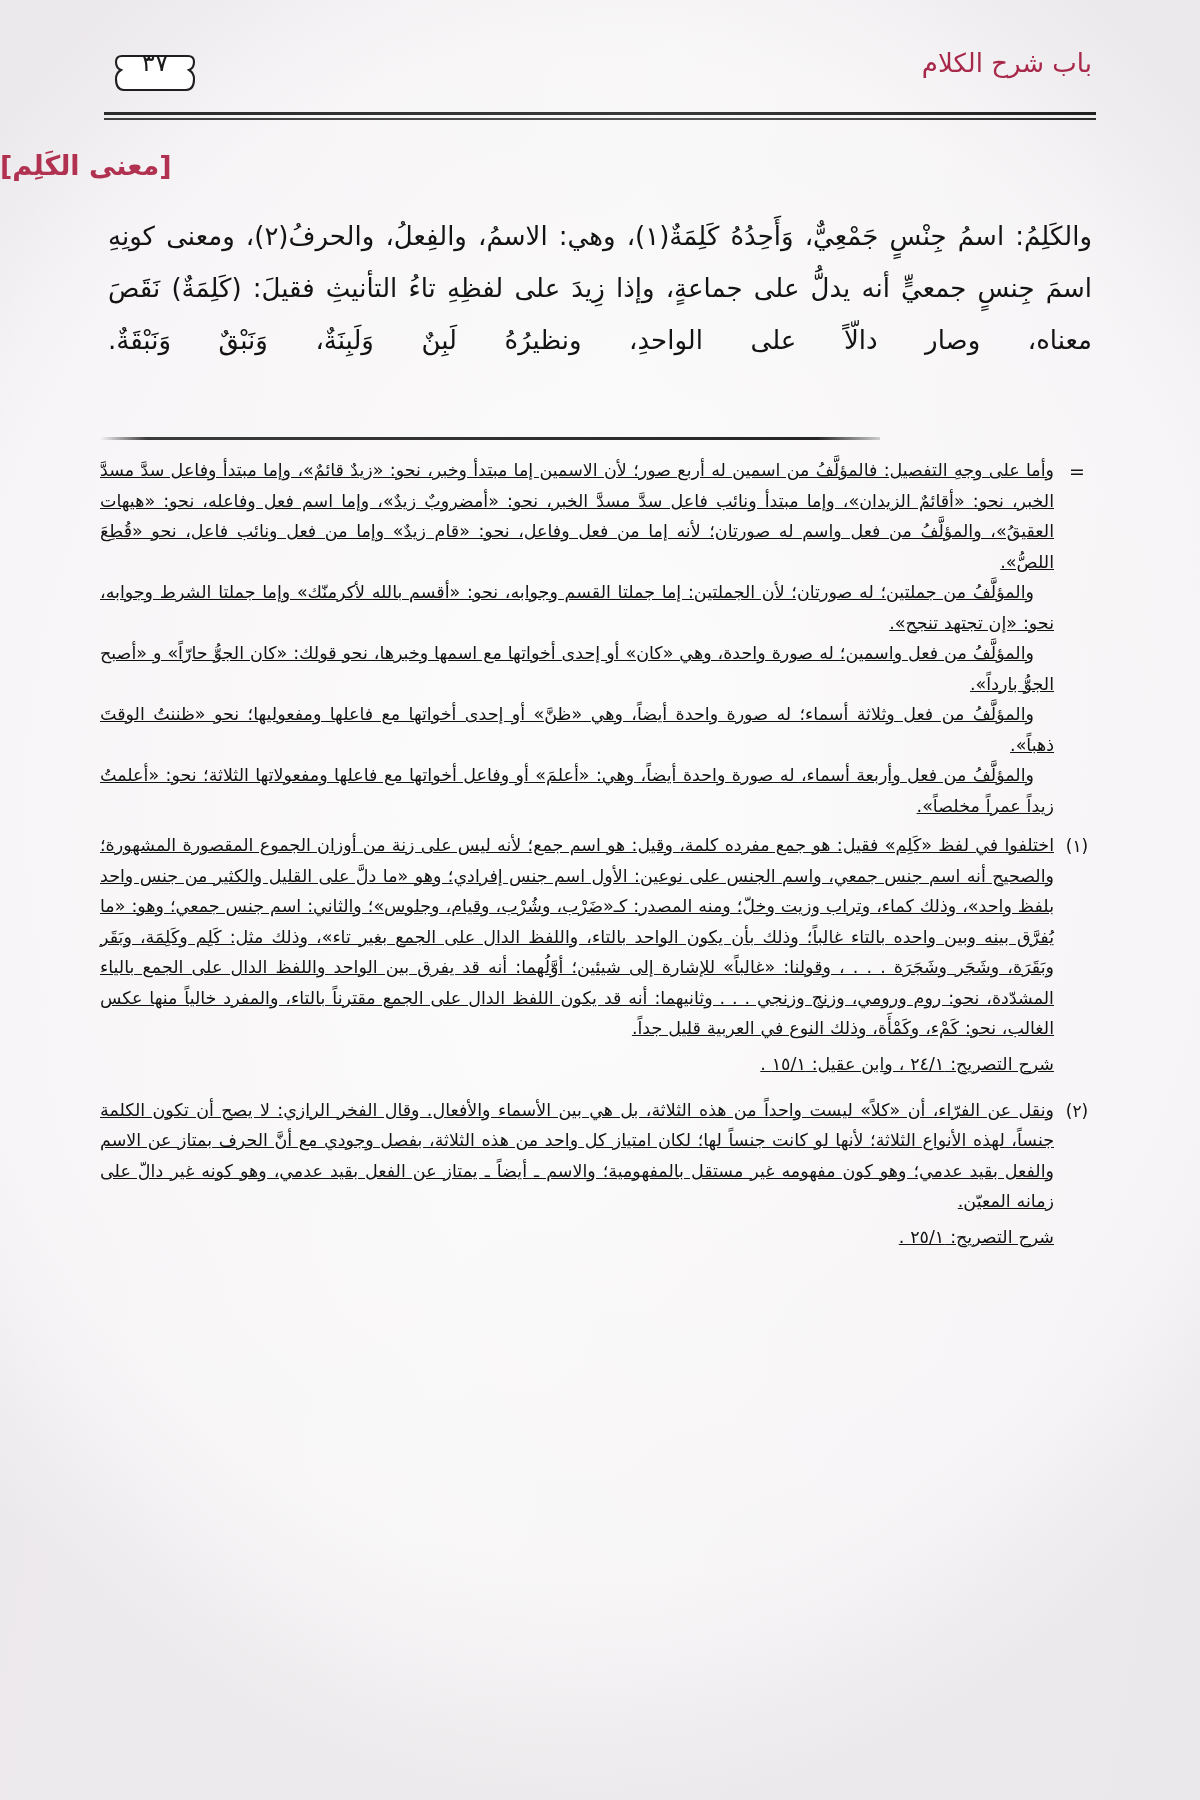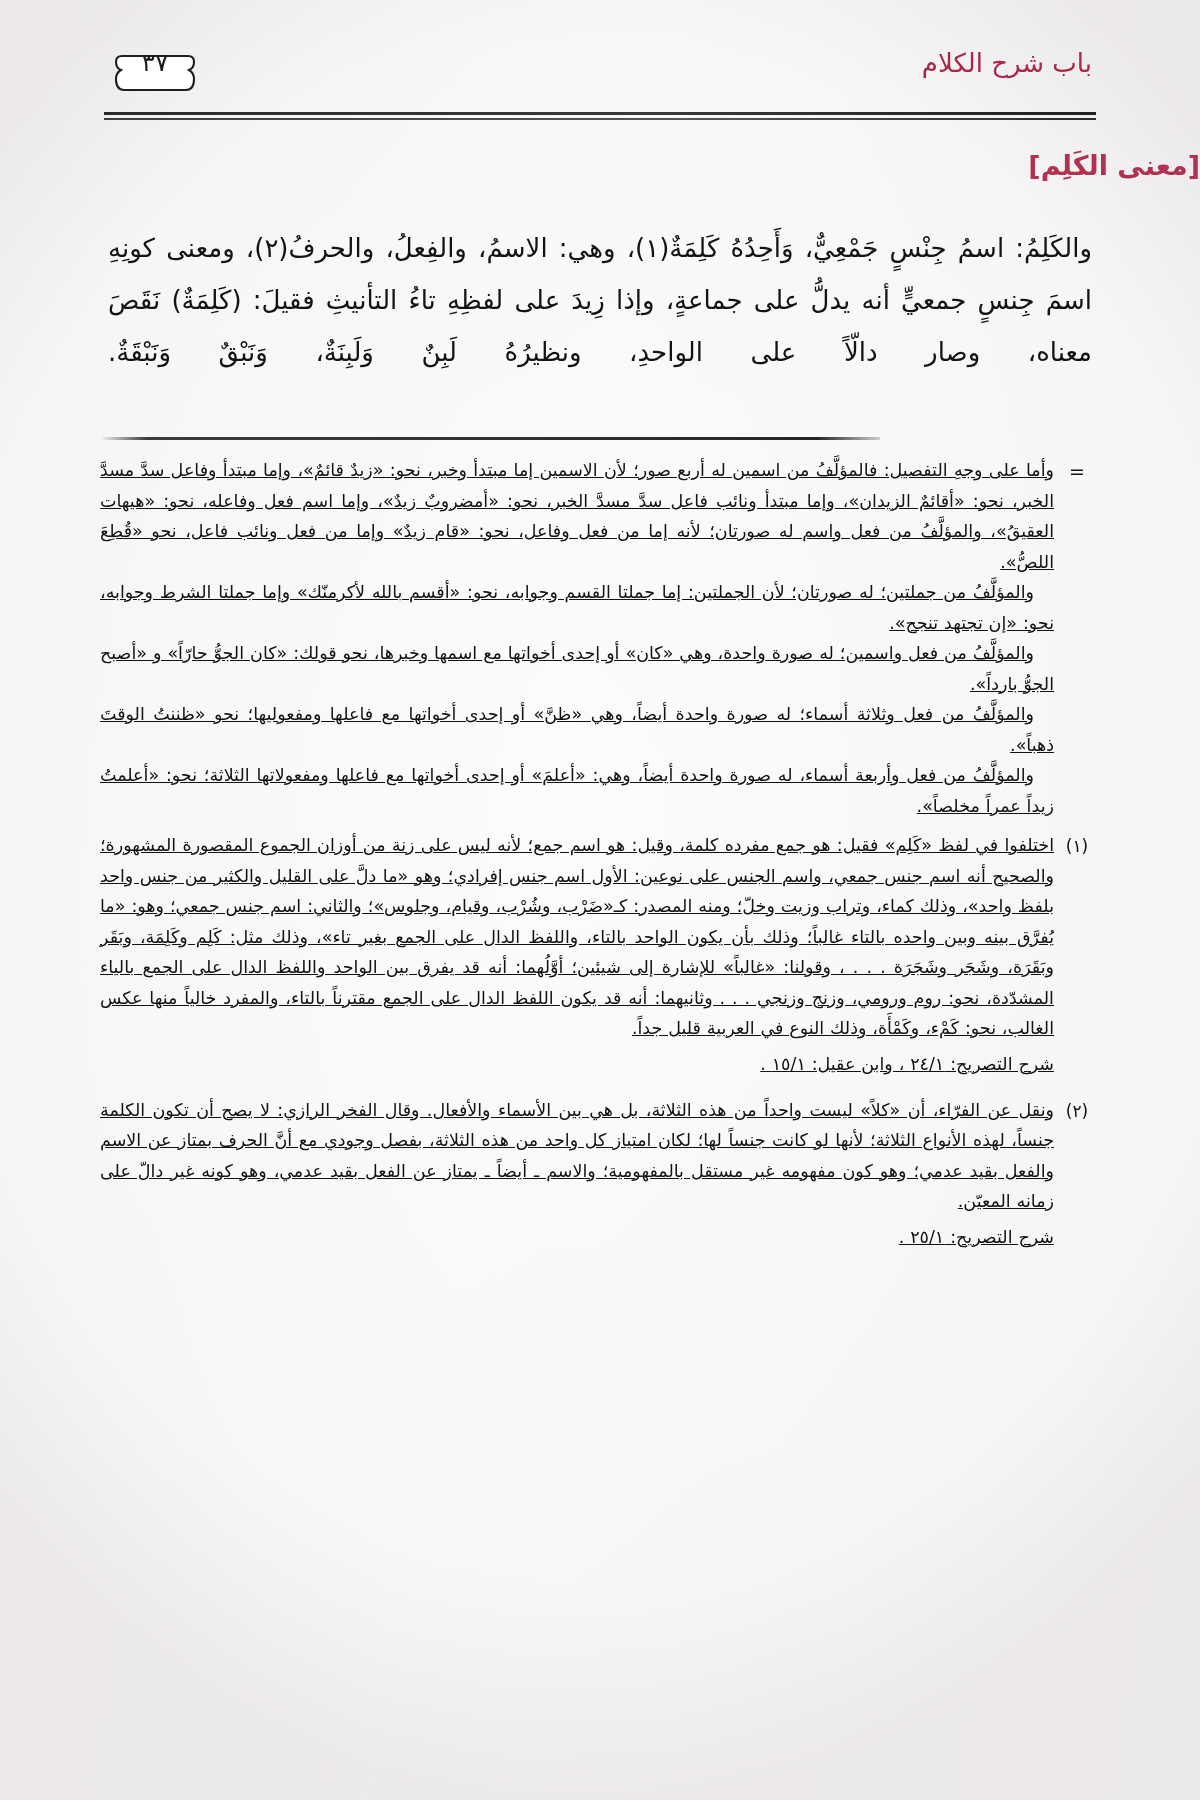--- a/index.html
+++ b/index.html
@@ -104,32 +104,32 @@
     position: absolute; top: 6px; left: 0; right: 0;
     height: 2px;
     background: linear-gradient(90deg, #3d3d3d 0%, #555 60%, #2a2a2a 100%);
   }
 
   
   .section-title {
     position: absolute;
     top: 150px;
     left: 0; right: 0;
-    text-align: right;
+    text-align: left;
     color: #b03250;
     font-size: 27px;
     font-weight: bold;
     letter-spacing: 0.5px;
     z-index: 10;
   }
 
   
   .body-text {
     position: absolute;
-    top: 222px;
+    top: 210px;
     left: 108px;
     right: 108px;
     color: #131313;
     font-size: 26px;
     line-height: 52px;
     text-align: justify;
     text-align-last: justify;
     word-spacing: 1px;
     z-index: 10;
   }
@@ -234,21 +234,21 @@
   <div class="foot-rule"></div>
 
   <div class="notes" id="notes-container">
       <div class="note-block">
         <div class="note-marker eq">=</div>
         <div class="note-body">
           <p class="noindent">وأما على وجهِ التفصيل: فالمؤلَّفُ من اسمين له أربع صور؛ لأن الاسمين إما مبتدأ وخبر، نحو: «زيدٌ قائمٌ»، وإما مبتدأ وفاعل سدَّ مسدَّ الخبر، نحو: «أقائمٌ الزيدان»، وإما مبتدأ ونائب فاعل سدَّ مسدَّ الخبر، نحو: «أمضروبٌ زيدٌ»، وإما اسم فعل وفاعله، نحو: «هيهات العقيقُ»، والمؤلَّفُ من فعل واسم له صورتان؛ لأنه إما من فعل وفاعل، نحو: «قام زيدٌ» وإما من فعل ونائب فاعل، نحو «قُطِعَ اللصُّ».</p>
           <p>والمؤلَّفُ من جملتين؛ له صورتان؛ لأن الجملتين: إما جملتا القسم وجوابه، نحو: «أقسم بالله لأكرمنّك» وإما جملتا الشرط وجوابه، نحو: «إن تجتهد تنجح».</p>
           <p>والمؤلَّفُ من فعل واسمين؛ له صورة واحدة، وهي «كان» أو إحدى أخواتها مع اسمها وخبرها، نحو قولك: «كان الجوُّ حارّاً» و «أصبح الجوُّ بارداً».</p>
           <p>والمؤلَّفُ من فعل وثلاثة أسماء؛ له صورة واحدة أيضاً، وهي «ظنَّ» أو إحدى أخواتها مع فاعلها ومفعوليها؛ نحو «ظننتُ الوقتَ ذهباً».</p>
-          <p>والمؤلَّفُ من فعل وأربعة أسماء، له صورة واحدة أيضاً، وهي: «أعلمَ» أو إحدى أخواتها مع فاعلها ومفعولاتها الثلاثة؛ نحو: «أعلمتُ زيداً عمراً مخلصاً».</p>
+          <p>والمؤلَّفُ من فعل وأربعة أسماء، له صورة واحدة أيضاً، وهي: «أعلمَ» أو وفاعل أخواتها مع فاعلها ومفعولاتها الثلاثة؛ نحو: «أعلمتُ زيداً عمراً مخلصاً».</p>
         </div>
       </div>
       <div class="note-block">
         <div class="note-marker">(١)</div>
         <div class="note-body">
           <p class="noindent">اختلفوا في لفظ «كَلِم» فقيل: هو جمع مفرده كلمة، وقيل: هو اسم جمع؛ لأنه ليس على زنة من أوزان الجموع المقصورة المشهورة؛ والصحيح أنه اسم جنس جمعي، واسم الجنس على نوعين: الأول اسم جنس إفرادي؛ وهو «ما دلَّ على القليل والكثير من جنس واحد بلفظ واحد»، وذلك كماء، وتراب وزيت وخلّ؛ ومنه المصدر: كـ«ضَرْب، وشُرْب، وقيام، وجلوس»؛ والثاني: اسم جنس جمعي؛ وهو: «ما يُفرَّق بينه وبين واحده بالتاء غالباً؛ وذلك بأن يكون الواحد بالتاء، واللفظ الدال على الجمع بغير تاء»، وذلك مثل: كَلِم وكَلِمَة، وبَقَر وبَقَرَة، وشَجَر وشَجَرَة . . . ، وقولنا: «غالباً» للإشارة إلى شيئين؛ أوَّلُهما: أنه قد يفرق بين الواحد واللفظ الدال على الجمع بالياء المشدّدة، نحو: روم ورومي، وزنج وزنجي . . . وثانيهما: أنه قد يكون اللفظ الدال على الجمع مقترناً بالتاء، والمفرد خالياً منها عكس الغالب، نحو: كَمْء، وكَمْأَة، وذلك النوع في العربية قليل جداً.</p>
           <div class="citation right-pad">شرح التصريح: ٢٤/١ ، وابن عقيل: ١٥/١ .</div>
         </div>
       </div>
       <div class="note-block">

